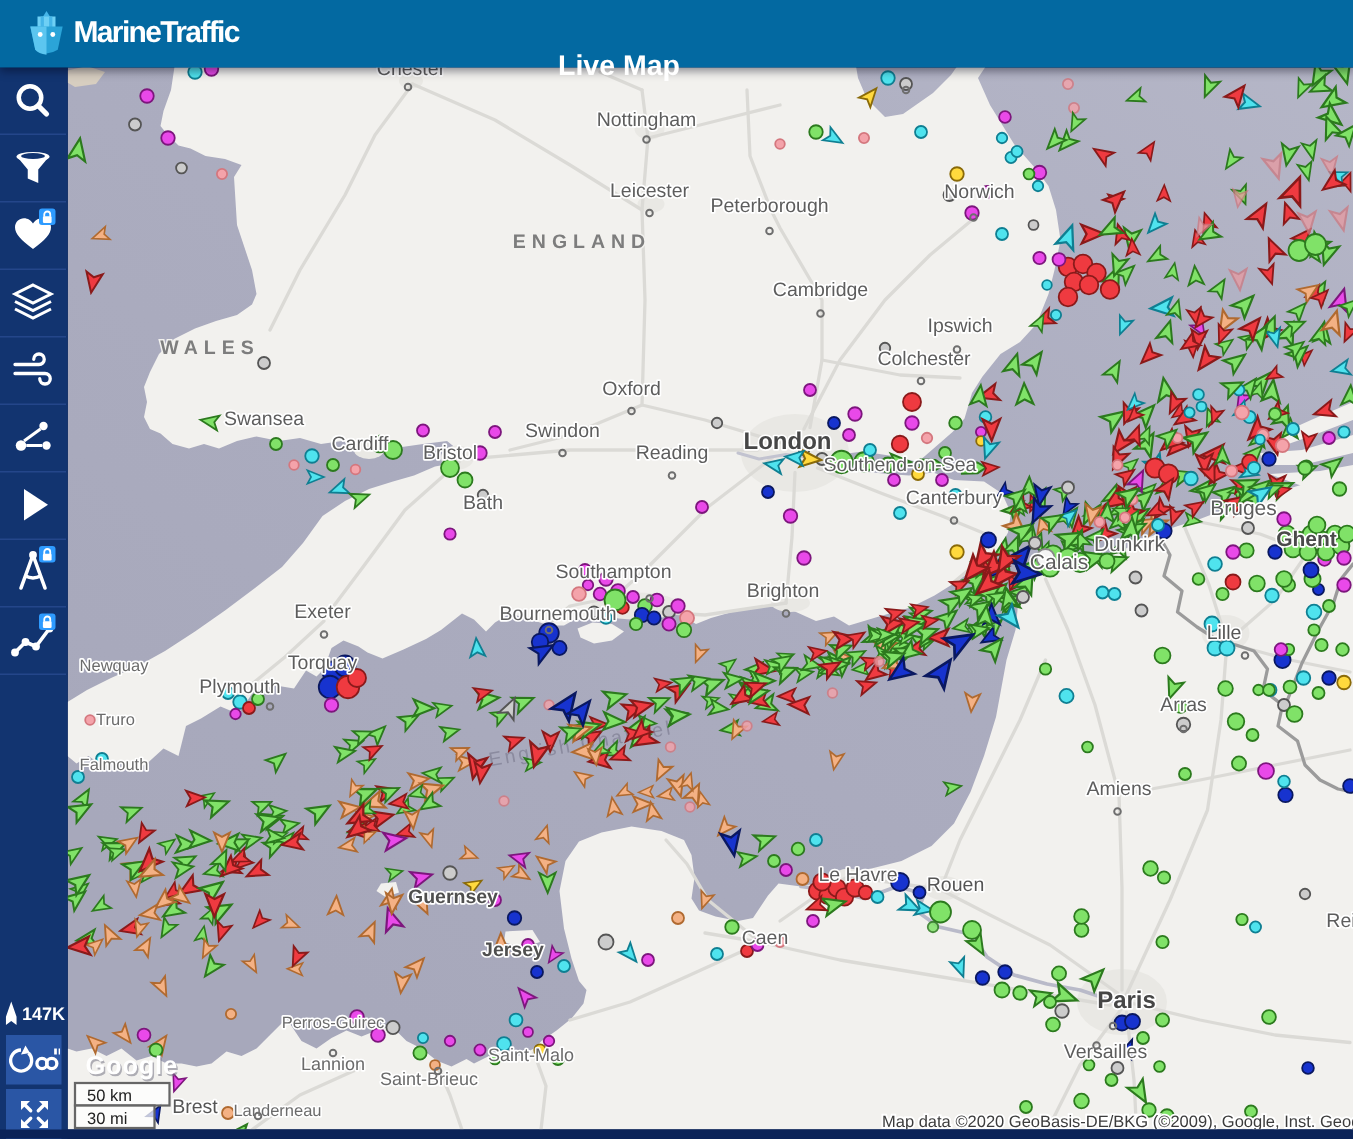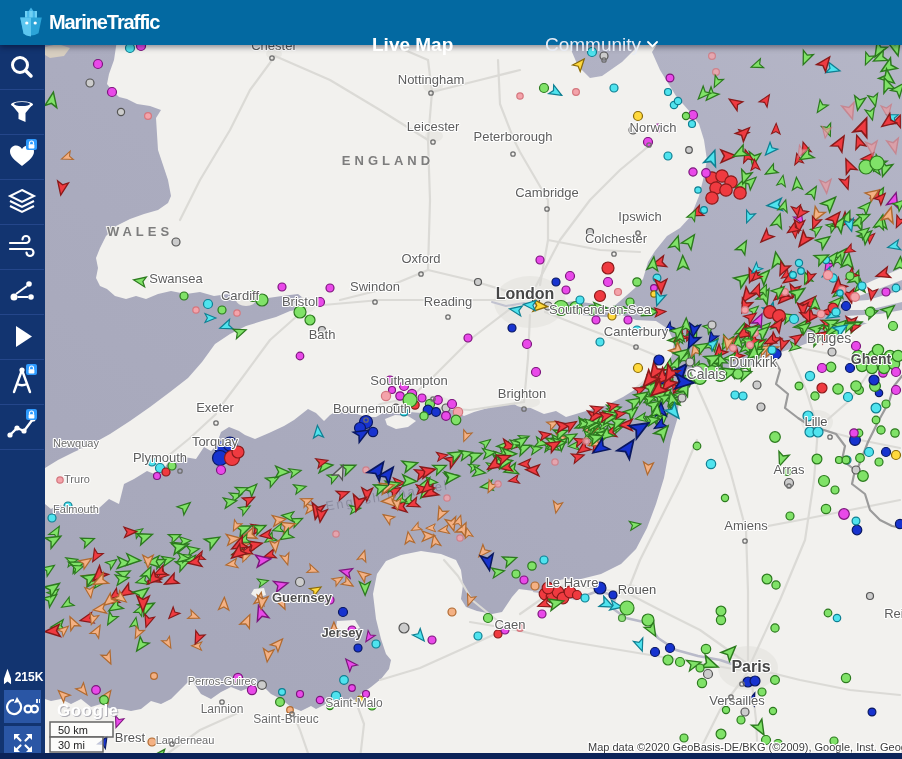--- a/index.html
+++ b/index.html
@@ -1147,23 +1147,20 @@
 <path d="M13.5 6 h3.6 v12 h-3.6 Z M22.9 6 h3.6 v12 h-3.6 Z" fill="#45b5e8"></path>
 <path d="M2 17 H38 L32.5 43 Q20 51 7.5 43 Z" fill="#2ba4d8"></path>
 <path d="M2 17 H20 V48.5 Q11 47.5 7.5 43 Z" fill="#5cc6f0"></path>
 <circle cx="13" cy="26" r="2.7" fill="#fff"></circle>
 <circle cx="27" cy="26" r="2.7" fill="#fff"></circle>
 </svg>
       <span class="lt">MarineTraffic</span>
     </div>
 <div id="menu">
 <span class="mi b" style="left:372px">Live Map</span>
-<span class="mi" style="left:545px">Community<svg width="11" height="7" viewBox="0 0 11 7" style="margin-left:6px">
-          <path d="M1 1 L5.5 5.5 L10 1" stroke="#fff" stroke-width="1.8" fill="none" stroke-linecap="round"></path>
-        </svg></span>
 </div>
 </div>
 <div id="side">
 <div class="cell" style="top:0px"><svg width="44" height="44" viewBox="0 0 44 44">
         <circle cx="20" cy="20" r="7.5" stroke="#fff" stroke-width="3" fill="none"></circle>
         <line x1="25.5" y1="25.5" x2="31" y2="31" stroke="#fff" stroke-width="3.5" stroke-linecap="round"></line>
       </svg></div>
 <div class="cell" style="top:45px"><svg width="44" height="44" viewBox="0 0 44 44">
         <path d="M11 14 H33 L25.5 23 V32 L18.5 29 V23 Z" fill="#fff"></path>
         <ellipse cx="22" cy="14.5" rx="11" ry="3.2" fill="#fff"></ellipse>
@@ -1206,21 +1203,21 @@
         <circle cx="10" cy="30" r="2.6" fill="#fff"></circle>
         <circle cx="17" cy="23" r="2.6" fill="#fff"></circle>
         <circle cx="24" cy="26" r="2.6" fill="#fff"></circle>
         <circle cx="33" cy="14" r="2.6" fill="#fff"></circle>
         <rect x="26" y="4" width="11" height="11" rx="2" fill="#2e9bff"></rect>
         <path d="M29.5 9.5 v-1.5 a2 2 0 0 1 4 0 V9.5" stroke="#fff" stroke-width="1.2" fill="none"></path>
         <rect x="28.6" y="9.2" width="5.8" height="4.4" rx="0.8" fill="#fff"></rect>
       </svg></div>
 <div id="vcount"><svg width="11" height="17" viewBox="0 0 14 20">
         <path d="M7 0 L11.5 13 L11.5 20 L7 16.5 L2.5 20 L2.5 13 Z" fill="#fff"></path>
-      </svg><span>215K</span></div>
+      </svg><span>147K</span></div>
 <div class="sbtn" style="top:645px">
       <svg width="34" height="22" viewBox="0 0 34 22">
         <path d="M8 4 a7 7 0 1 0 5 2" stroke="#fff" stroke-width="2.2" fill="none"></path>
         <path d="M11 1 L14 6 L8 7 Z" fill="#fff"></path>
         <circle cx="22" cy="13" r="3.4" fill="none" stroke="#fff" stroke-width="2.2"></circle>
         <circle cx="28.5" cy="13" r="3.4" fill="none" stroke="#fff" stroke-width="2.2"></circle>
         <path d="M31 3 v4 M34 3 v4" stroke="#fff" stroke-width="1.8"></path>
       </svg>
     </div>
 <div class="sbtn" style="top:681px">

